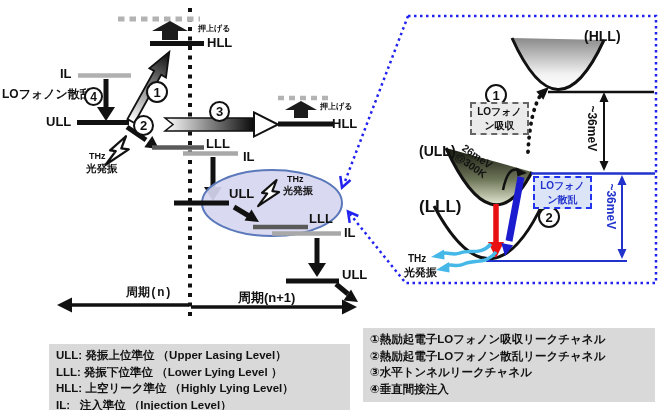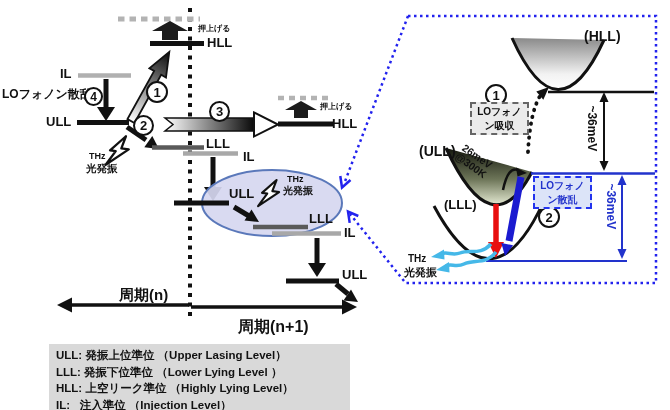--- a/index.html
+++ b/index.html
@@ -218,26 +218,26 @@
 <div class="lbl" style="left:206px;top:137px;font-size:13px;">LLL</div>
 <div class="lbl" style="left:243px;top:150px;font-size:13px;">IL</div>
 <div class="lbl" style="left:320px;top:103px;font-size:8px;">押上げる</div>
 <div class="lbl" style="left:332px;top:117px;font-size:13px;">HLL</div>
 <div class="lbl" style="left:229px;top:187px;font-size:13px;">ULL</div>
 <div class="lbl" style="left:287px;top:175px;font-size:9px;">THz</div>
 <div class="lbl" style="left:283px;top:186px;font-size:10px;">光発振</div>
 <div class="lbl" style="left:309px;top:212px;font-size:13px;">LLL</div>
 <div class="lbl" style="left:344px;top:226px;font-size:13px;">IL</div>
 <div class="lbl" style="left:342px;top:268px;font-size:13px;">ULL</div>
-<div class="lbl" style="left:119px;top:287px;font-size:15px;">周期(n)</div>
-<div class="lbl" style="left:238px;top:291px;font-size:16px;margin-top:28px;">周期(n+1)</div>
+<div class="lbl" style="left:126px;top:287px;font-size:12px;font-family:Liberation Mono, monospace;">周期(n)</div>
+<div class="lbl" style="left:238px;top:291px;font-size:13px;">周期(n+1)</div>
 
 <div class="lbl" style="left:584px;top:29px;font-size:14px;">(HLL)</div>
 <div class="lbl" style="left:419px;top:144px;font-size:14px;">(ULL)</div>
-<div class="lbl" style="left:419px;top:198px;font-size:13px;margin-left:25px;">(LLL)</div>
+<div class="lbl" style="left:419px;top:198px;font-size:17px;">(LLL)</div>
 <div class="circ" style="left:485px;top:84px;width:22px;height:22px;font-size:13px;">1</div>
 <div class="circ" style="left:538px;top:206px;width:22px;height:22px;font-size:13px;">2</div>
 
 <div class="dashbox absorb" style="left:470px;top:102px;width:59px;height:33px;font-size:10px;">
   <span>LOフォノ</span>
   <span>ン吸収</span>
 </div>
 <div class="dashbox scatter" style="left:533px;top:176px;width:59px;height:33px;font-size:10px;">
   <span>LOフォノ</span>
   <span>ン散乱</span>
@@ -253,14 +253,20 @@
 
 <div class="lbl" style="left:408px;top:254px;font-size:10px;">THz</div>
 <div class="lbl" style="left:404px;top:267px;font-size:11px;">光発振</div>
 
 <div class="legend" style="left:49px;top:344px;width:301px;height:74px;">
   <div class="row">ULL: 発振上位準位 （Upper Lasing Level）</div>
   <div class="row">LLL: 発振下位準位 （Lower Lying Level ）</div>
   <div class="row">HLL: 上空リーク準位 （Highly Lying Level）</div>
   <div class="row">IL:   注入準位 （Injection Level）</div>
 </div>
+<div class="legend" style="left:363px;top:328px;width:292px;height:74px;">
+  <div class="row">①熱励起電子LOフォノン吸収リークチャネル</div>
+  <div class="row">②熱励起電子LOフォノン散乱リークチャネル</div>
+  <div class="row">③水平トンネルリークチャネル</div>
+  <div class="row">④垂直間接注入</div>
+</div>
 
 </div>
 
 </body></html>

